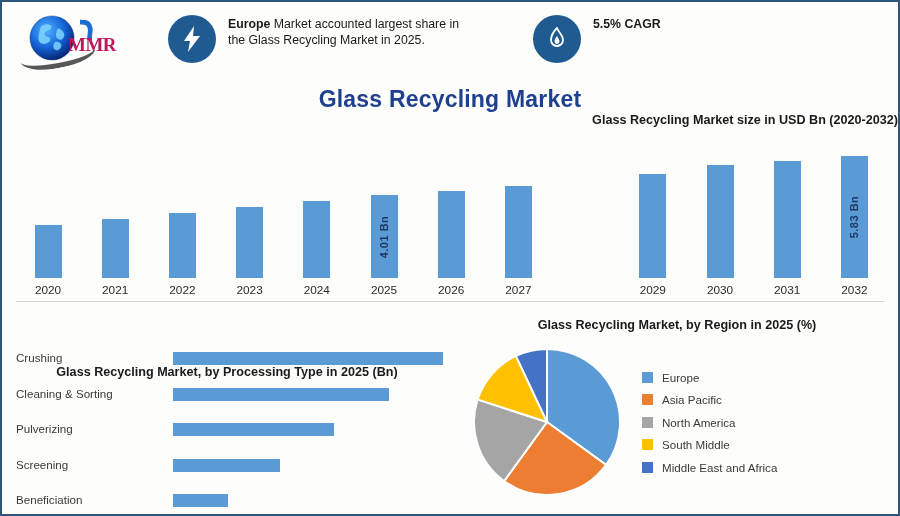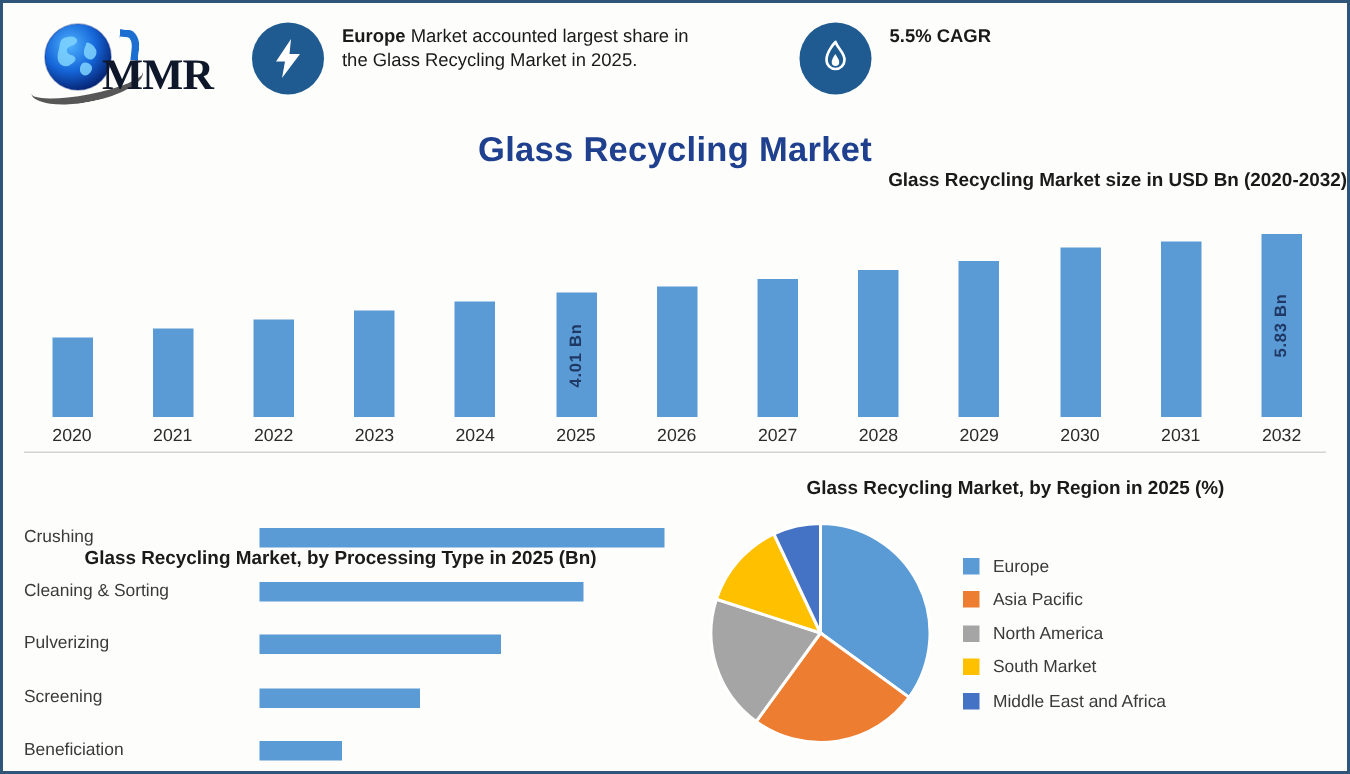--- a/index.html
+++ b/index.html
@@ -18,22 +18,22 @@
 
   
   #header { position: absolute; left: 0; top: 0; width: 896px; height: 76px; }
 
   #logo-wrap { position: absolute; left: 18px; top: 6px; width: 132px; height: 66px; }
   #logo-globe { position: absolute; left: 8px; top: 6px; width: 48px; height: 48px; }
   #logo-swoosh { position: absolute; left: 0px; top: 34px; width: 76px; height: 26px;
     border-bottom: 5px solid #3b3b3b; border-radius: 0 0 50% 50%;
     transform: rotate(-11deg); opacity: .85; }
   #logo-text { position: absolute; left: 48px; top: 26px;
-    font-family: "Liberation Serif", serif; font-weight: bold; font-size: 29px;
-    color: #0f172a; letter-spacing: -0.5px; }
+    font-family: "Liberation Serif", serif; font-weight: bold; font-size: 19px;
+    color: #be185d; letter-spacing: -0.5px; }
   #logo-tick { position: absolute; left: 59px; top: 12px; width: 14px; height: 20px;
     border-right: 5px solid #1c6fd0; border-top: 5px solid #1c6fd0;
     border-radius: 0 60% 0 0; transform: rotate(6deg); }
 
   .stat-block { position: absolute; top: 10px; display: flex; align-items: flex-start; }
   #stat-1 { left: 166px; width: 300px; }
   #stat-2 { left: 531px; width: 350px; }
   .stat-circle {
     width: 48px; height: 48px; min-width: 48px; border-radius: 50%;
     background: #1f5b91; position: relative; margin-top: 3px;
@@ -175,24 +175,20 @@
         <div class="col-label">2025</div>
       </div>
       <div class="col-item" style="left: 429.2px;">
         <div class="col-bar" style="height: 87px; background: rgb(91, 155, 213);"></div>
         <div class="col-label">2026</div>
       </div>
       <div class="col-item" style="left: 496.4px;">
         <div class="col-bar" style="height: 92px; background: rgb(91, 155, 213);"></div>
         <div class="col-label">2027</div>
       </div>
-      <div class="col-item" style="left: 563.6px;">
-        <div class="col-bar" style="height: 98px; background: rgb(91, 155, 213);"></div>
-        <div class="col-label">2028</div>
-      </div>
       <div class="col-item" style="left: 630.8px;">
         <div class="col-bar" style="height: 104px; background: rgb(91, 155, 213);"></div>
         <div class="col-label">2029</div>
       </div>
       <div class="col-item" style="left: 698px;">
         <div class="col-bar" style="height: 113px; background: rgb(91, 155, 213);"></div>
         <div class="col-label">2030</div>
       </div>
       <div class="col-item" style="left: 765.2px;">
         <div class="col-bar" style="height: 117px; background: rgb(91, 155, 213);"></div>
@@ -249,21 +245,21 @@
         <div class="legend-row">
           <span class="legend-swatch" style="background: rgb(237, 125, 49);"></span>
           <span class="legend-label">Asia Pacific</span>
         </div>
         <div class="legend-row">
           <span class="legend-swatch" style="background: rgb(165, 165, 165);"></span>
           <span class="legend-label">North America</span>
         </div>
         <div class="legend-row">
           <span class="legend-swatch" style="background: rgb(255, 192, 0);"></span>
-          <span class="legend-label">South Market</span>
+          <span class="legend-label">South Middle</span>
         </div>
         <div class="legend-row">
           <span class="legend-swatch" style="background: rgb(68, 114, 196);"></span>
           <span class="legend-label">Middle East and Africa</span>
         </div>
       </div>
   </div>
 
 </div>
 

